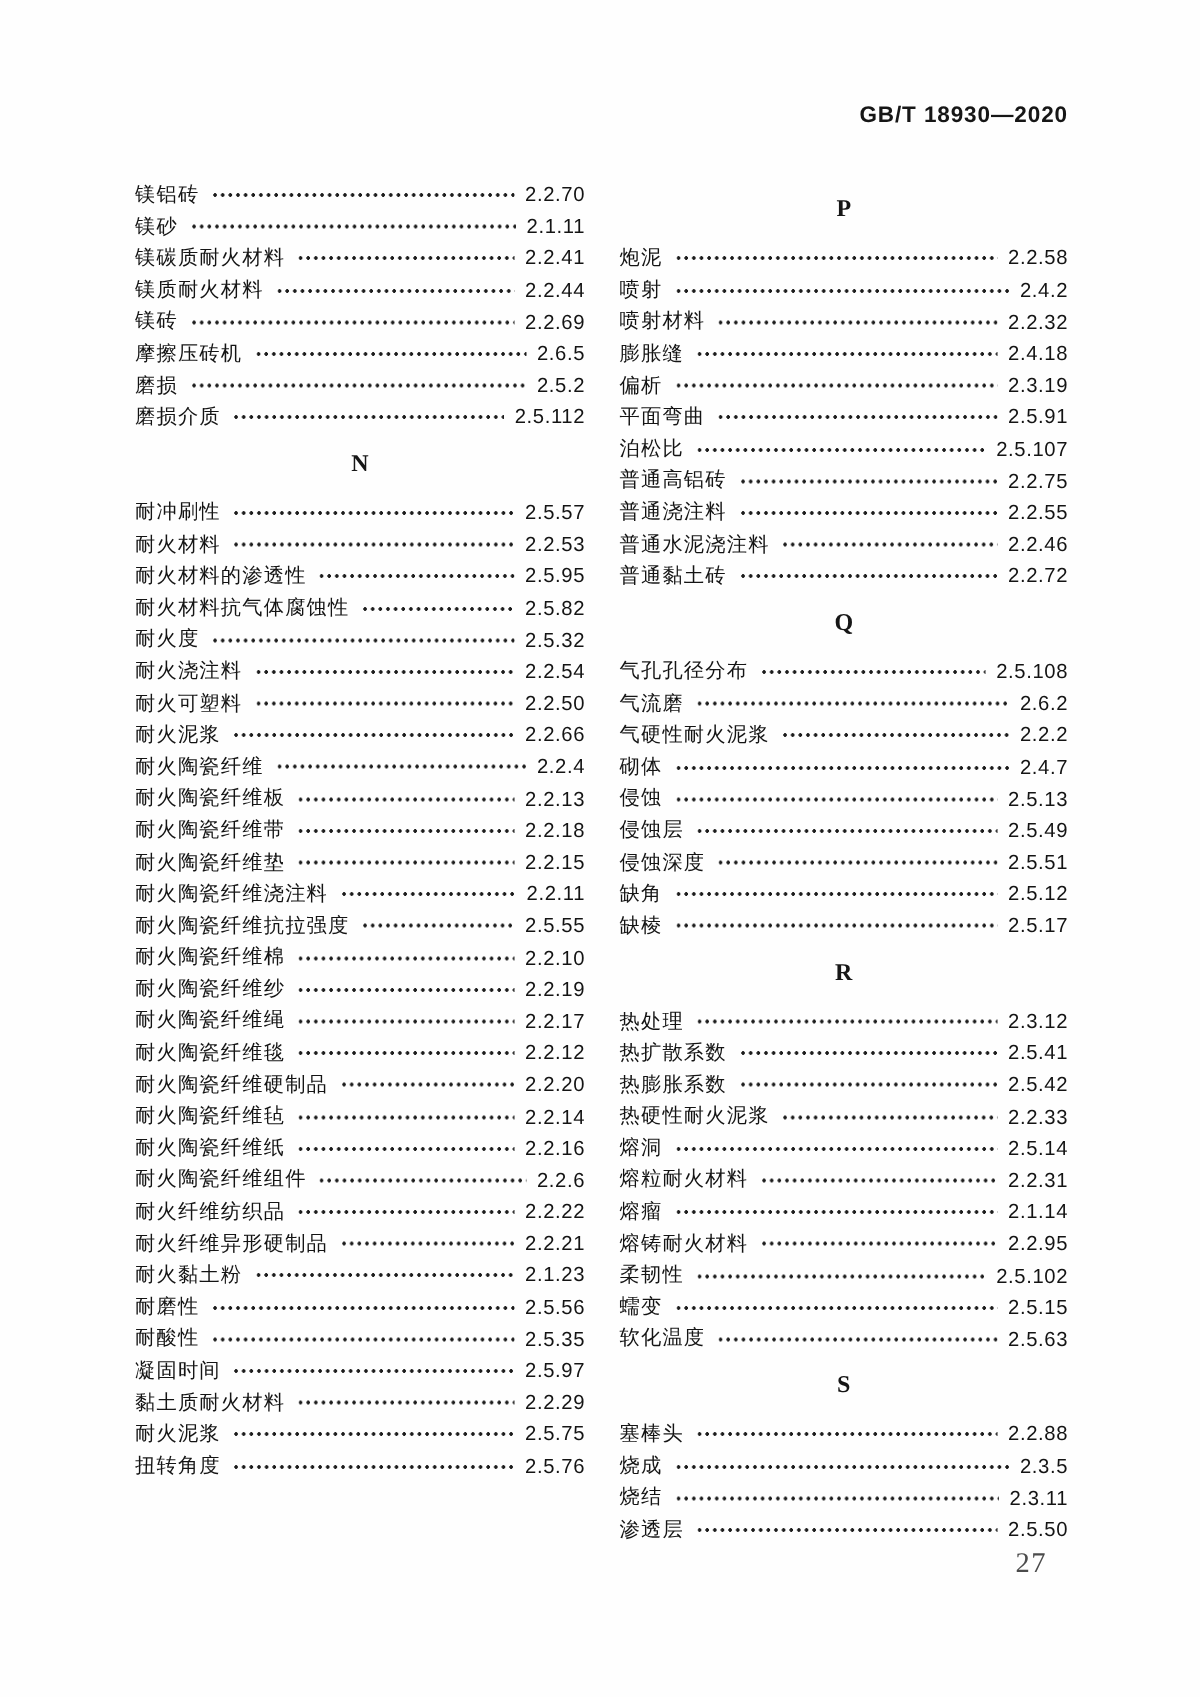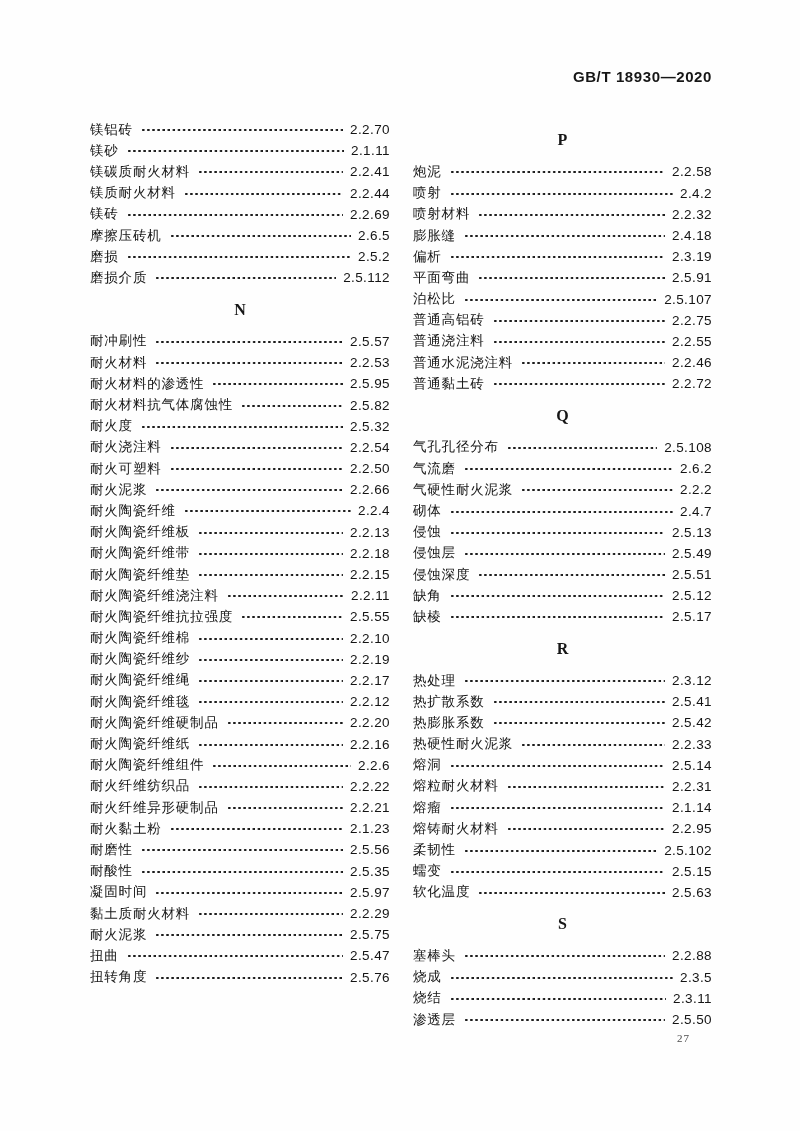--- a/index.html
+++ b/index.html
@@ -77,21 +77,21 @@
     font-family: "Liberation Serif", "DejaVu Serif", serif;
     font-size: 16px;
     font-weight: 700;
     color: #161616;
   }
   .page-number {
     position: absolute;
     top: 1032px;
     left: 677px;
     font-family: "Liberation Serif", "DejaVu Serif", serif;
-    font-size: 11px;
+    font-size: 19px;
     color: #4b4b4b;
     letter-spacing: 1px;
   }
 </style>
 </head>
 <body>
 
 <div class="page">
   <div class="doc-header">GB/T 18930—2020</div>
 
@@ -228,20 +228,25 @@
         <span class="term">耐火陶瓷纤维毯</span>
         <span class="leader"></span>
         <span class="ref">2.2.12</span>
       </div>
       <div class="entry">
         <span class="term">耐火陶瓷纤维硬制品</span>
         <span class="leader"></span>
         <span class="ref">2.2.20</span>
       </div>
       <div class="entry">
+        <span class="term">耐火陶瓷纤维毡</span>
+        <span class="leader"></span>
+        <span class="ref">2.2.14</span>
+      </div>
+      <div class="entry">
         <span class="term">耐火陶瓷纤维纸</span>
         <span class="leader"></span>
         <span class="ref">2.2.16</span>
       </div>
       <div class="entry">
         <span class="term">耐火陶瓷纤维组件</span>
         <span class="leader"></span>
         <span class="ref">2.2.6</span>
       </div>
       <div class="entry">
@@ -276,25 +281,20 @@
       </div>
       <div class="entry">
         <span class="term">黏土质耐火材料</span>
         <span class="leader"></span>
         <span class="ref">2.2.29</span>
       </div>
       <div class="entry">
         <span class="term">耐火泥浆</span>
         <span class="leader"></span>
         <span class="ref">2.5.75</span>
-      </div>
-      <div class="entry">
-        <span class="term">扭曲</span>
-        <span class="leader"></span>
-        <span class="ref">2.5.47</span>
       </div>
       <div class="entry">
         <span class="term">扭转角度</span>
         <span class="leader"></span>
         <span class="ref">2.5.76</span>
       </div>
     </div>
 
   <div class="col col-right">
       <div class="section-row">

